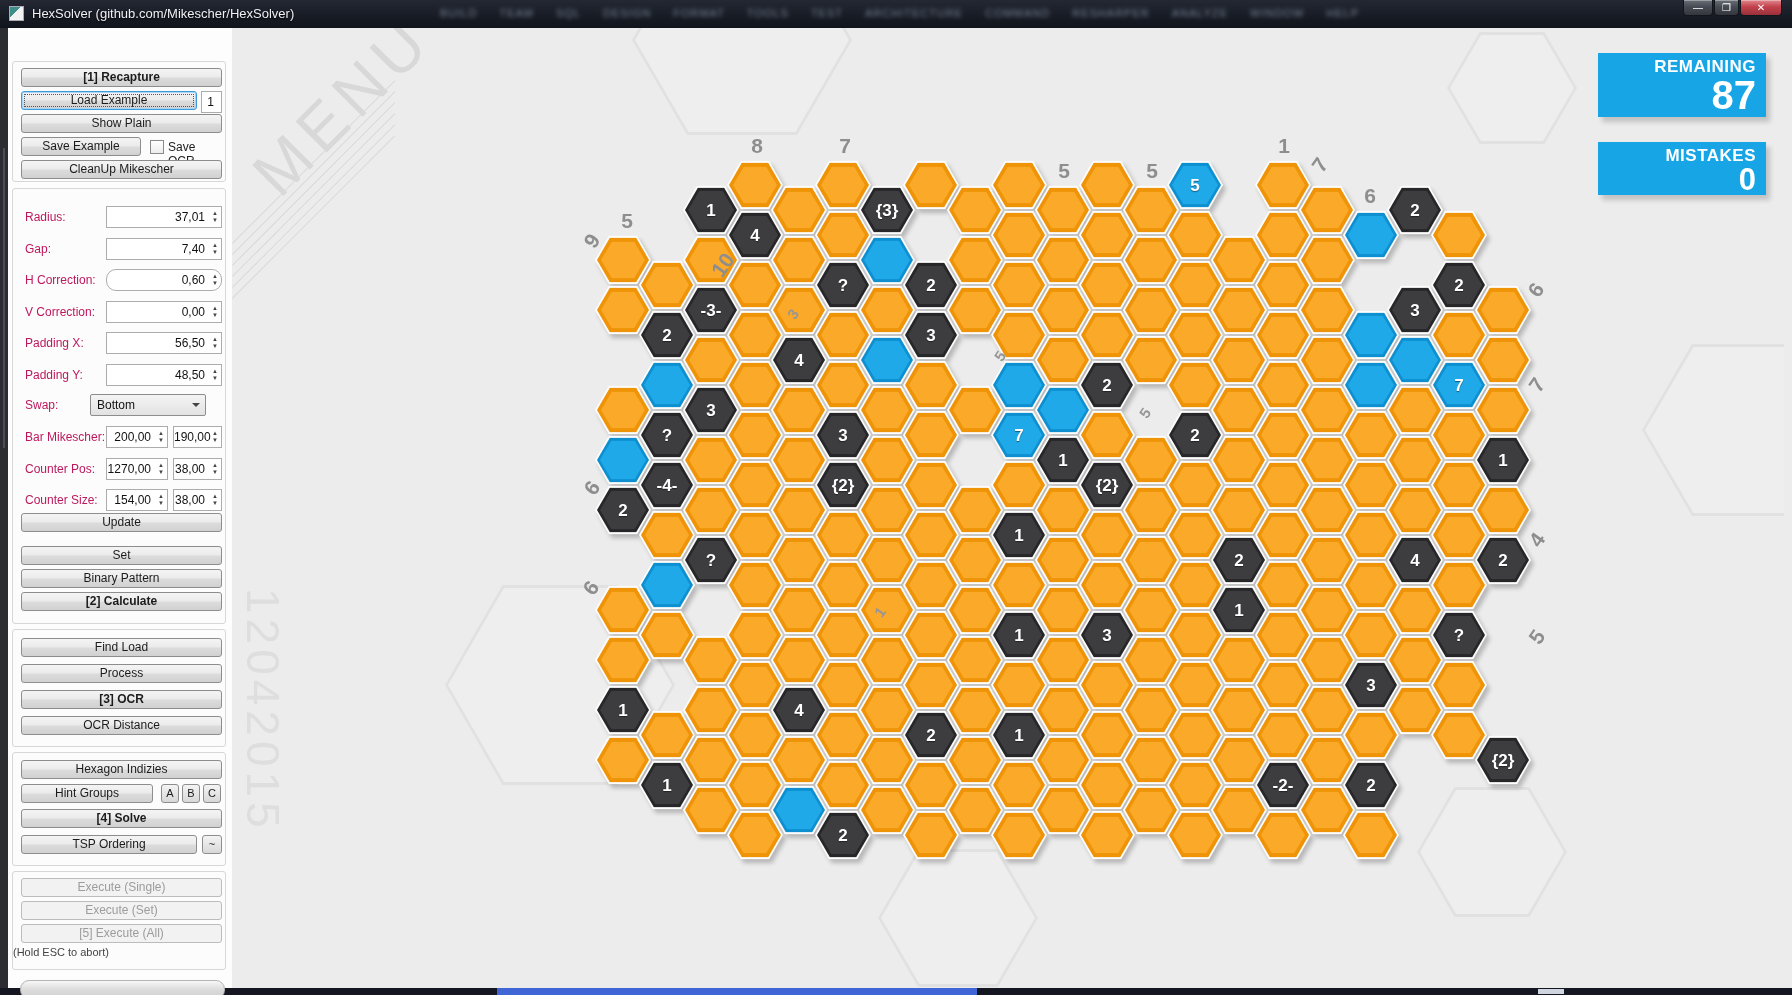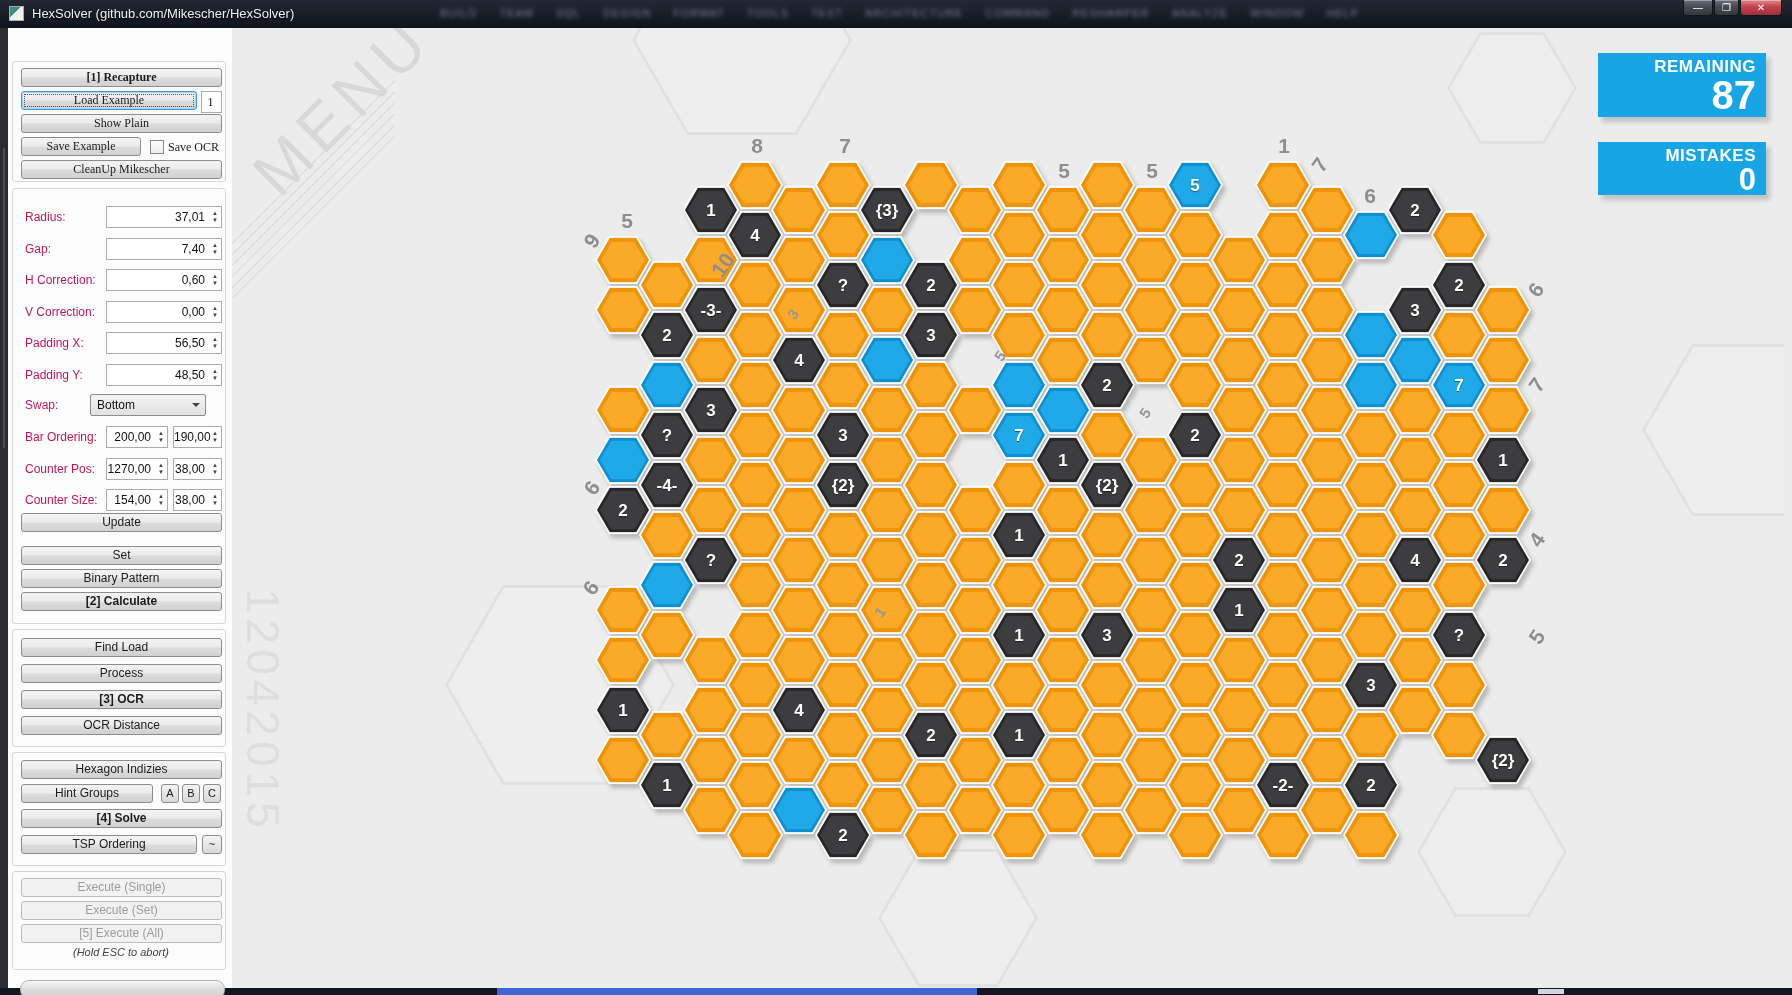--- a/index.html
+++ b/index.html
@@ -41,21 +41,21 @@
   .numbox{position:absolute;box-sizing:border-box;height:22px;border:1px solid #acacac;background:#fff;
     font-size:12px;color:#111;text-align:right;line-height:20px;padding-right:16px;}
   .numbox .spin{position:absolute;right:3px;top:3px;font-size:6px;line-height:7px;color:#444;letter-spacing:0;}
   .combobox{position:absolute;box-sizing:border-box;height:22px;border:1px solid #8d8d8d;border-radius:2px;
     background:linear-gradient(#f4f4f4,#e2e2e2);font-size:12px;color:#111;line-height:20px;padding-left:6px;}
   .combobox .arr{position:absolute;right:5px;top:8px;width:0;height:0;border:4px solid transparent;border-top-color:#444;}
   .minibtn{position:absolute;width:18px;height:19px;box-sizing:border-box;border:1px solid #8d8d8d;border-radius:3px;
     background:linear-gradient(#f4f4f4,#d8d8d8);font-size:11px;text-align:center;line-height:17px;color:#1c1c1c;}
   .checkbox{position:absolute;width:12px;height:12px;border:1px solid #8a8a8a;background:linear-gradient(#fff,#ececec);}
   .sidelabel{position:absolute;font-size:12px;color:#222;}
-  #esc-note{position:absolute;left:0;width:216px;text-align:center;font-size:11px;font-style:italic;color:#444;}
+  #esc-note{position:absolute;left:0;width:216px;text-align:left;font-size:11px;color:#444;}
   #progressbar{position:absolute;left:12px;top:952px;width:205px;height:19px;box-sizing:border-box;
     border:1px solid #b5b5b5;border-radius:9px;background:linear-gradient(#f7f7f7,#dcdcdc 50%,#cfcfcf);}
 
   
   #canvas{position:absolute;left:232px;top:28px;width:1552px;height:960px;background:#ececec;overflow:hidden;}
   .ghost{position:absolute;transform:translate(-50%,-50%);}
   .ghost .g1{position:absolute;inset:0;background:#e1e1e1;clip-path:polygon(0 50%,25% 0,75% 0,100% 50%,75% 100%,25% 100%);}
   .ghost .g2{position:absolute;inset:3px;background:#eeeeee;clip-path:polygon(0 50%,25% 0,75% 0,100% 50%,75% 100%,25% 100%);}
   #wm-menu{position:absolute;left:6px;top:130px;font-size:64px;letter-spacing:8px;color:#d8d8d8;
     transform:rotate(-45deg);transform-origin:left top;}
@@ -112,21 +112,21 @@
   <div class="winbtn" id="btn-max">❐</div>
   <div class="winbtn" id="btn-close">✕</div>
 </div>
 
 <div id="left-edge">
     <i></i>
   </div>
 
 <div id="sidebar">
 
-  <div class="group" style="top:33px;height:119px;font-family:Liberation Serif, serif;">
+  <div class="group" style="top:33px;height:119px;">
     <div class="btn bold" style="top:6px;">[1] Recapture</div>
     <div class="btn focus" style="top:29px;width:176px;">Load Example</div>
     <div class="numbox" style="left:188px;top:29px;width:21px;padding-right:2px;text-align:center;">
       <span>1</span>
     </div>
     <div class="btn" style="top:52px;">Show Plain</div>
     <div class="btn" style="top:75px;width:120px;">Save Example</div>
     <div class="checkbox" style="left:137px;top:78px;"></div>
     <div class="sidelabel" style="left:155px;top:78px;">Save OCR</div>
     <div class="btn" style="top:98px;">CleanUp Mikescher</div>
@@ -139,21 +139,21 @@
           <div class="numbox" style="left: 85px; width: 116px;"><span>37,01</span><i class="spin" style="white-space: pre;">▲
 ▼</i></div>
         </div>
         <div class="fieldrow" style="top: 48.5px;">
           <label>Gap:</label>
           <div class="numbox" style="left: 85px; width: 116px;"><span>7,40</span><i class="spin" style="white-space: pre;">▲
 ▼</i></div>
         </div>
         <div class="fieldrow" style="top: 80px;">
           <label>H Correction:</label>
-          <div class="numbox" style="left: 85px; width: 116px;"><span>0,60</span><i class="spin" style="white-space: pre;">▲
+          <div class="numbox" style="left: 85px; width: 116px; border-radius: 10px;"><span>0,60</span><i class="spin" style="white-space: pre;">▲
 ▼</i></div>
         </div>
         <div class="fieldrow" style="top: 111.5px;">
           <label>V Correction:</label>
           <div class="numbox" style="left: 85px; width: 116px;"><span>0,00</span><i class="spin" style="white-space: pre;">▲
 ▼</i></div>
         </div>
         <div class="fieldrow" style="top: 143px;">
           <label>Padding X:</label>
           <div class="numbox" style="left: 85px; width: 116px;"><span>56,50</span><i class="spin" style="white-space: pre;">▲
@@ -166,21 +166,21 @@
         </div>
       </div>
     <div class="fieldrow" style="top:205px;">
       <label>Swap:</label>
       <div class="combobox" style="left:69px;top:0;width:116px;">
         <span>Bottom</span><i class="arr"></i>
       </div>
     </div>
     <div id="pairs-host">
         <div class="fieldrow" style="top: 237px;">
-          <label>Bar Ordering:</label>
+          <label>Bar Mikescher:</label>
           <div class="numbox" style="left: 85px; width: 62px;"><span>200,00</span><i class="spin" style="white-space: pre;">▲
 ▼</i></div>
           <div class="numbox" style="left: 152px; width: 49px;"><span>190,00</span><i class="spin" style="white-space: pre;">▲
 ▼</i></div>
         </div>
         <div class="fieldrow" style="top: 268.5px;">
           <label>Counter Pos:</label>
           <div class="numbox" style="left: 85px; width: 62px;"><span>1270,00</span><i class="spin" style="white-space: pre;">▲
 ▼</i></div>
           <div class="numbox" style="left: 152px; width: 49px;"><span>38,00</span><i class="spin" style="white-space: pre;">▲

